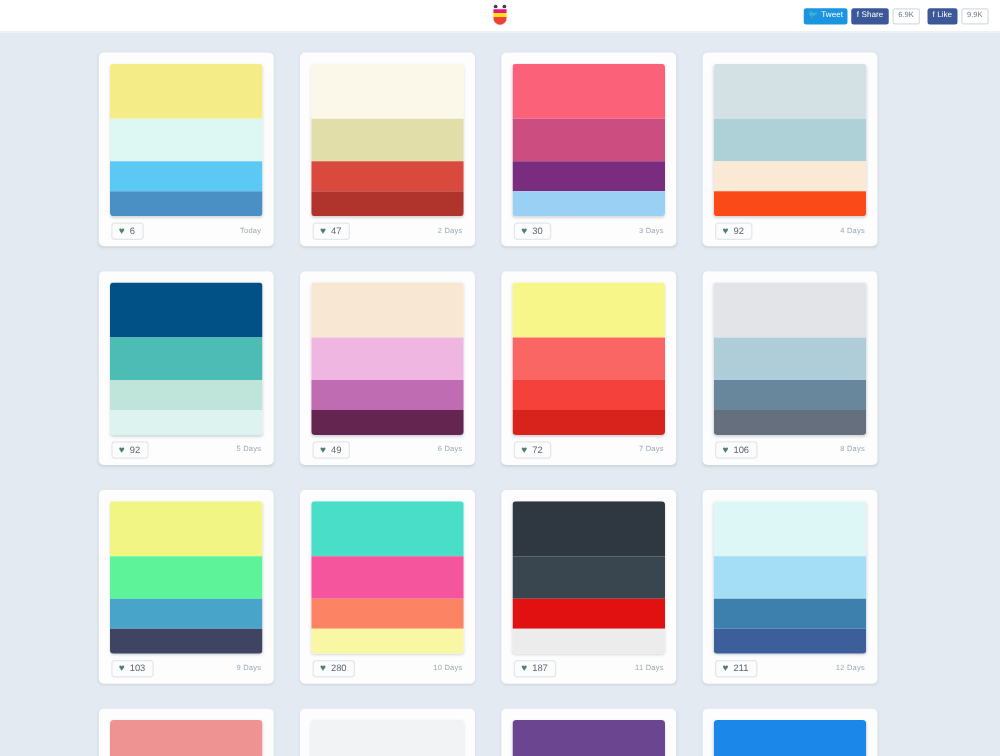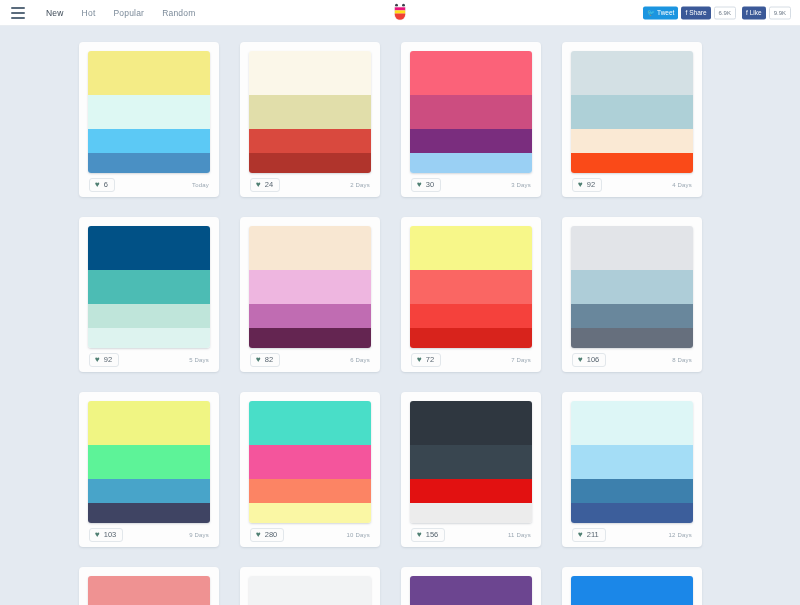--- a/index.html
+++ b/index.html
@@ -123,31 +123,20 @@
     cursor: pointer;
   }
   .heart { color: #4f7f72; font-size: 8px; line-height: 1; }
   .like-count { font-size: 7.5px; color: #57646f; line-height: 1; }
   .date { font-size: 6px; color: #9aa7b2; letter-spacing: .2px; }
 </style>
 </head>
 <body>
 
 <div class="header">
-  <div class="nav-left">
-    <div class="hamburger">
-      <span></span>
-      <span></span>
-      <span></span>
-    </div>
-    <a class="nav-link active" href="#">New</a>
-    <a class="nav-link" href="#">Hot</a>
-    <a class="nav-link" href="#">Popular</a>
-    <a class="nav-link" href="#">Random</a>
-  </div>
 
   <div class="logo">
     <svg width="20" height="20" viewBox="0 0 20 20" aria-hidden="true">
       <circle cx="6.5" cy="2.2" r="1.5" fill="#3a3f4a"></circle>
       <circle cx="13.5" cy="2.2" r="1.5" fill="#3a3f4a"></circle>
       <path d="M4 3.5 h12 v8 a6 6 0 0 1 -6 6 a6 6 0 0 1 -6 -6 z" fill="#f2f2f2"></path>
       <path d="M4.8 4.3 h10.4 v3.1 h-10.4 z" fill="#e8177e"></path>
       <path d="M4.8 7.4 h10.4 v3.2 h-10.4 z" fill="#ffe11a"></path>
       <path d="M4.8 10.6 h10.4 v1 a5.2 5.2 0 0 1 -5.2 5.2 a5.2 5.2 0 0 1 -5.2 -5.2 z" fill="#ef4136"></path>
     </svg>
@@ -191,21 +180,21 @@
       <div class="card">
         <div class="swatches">
           <div class="swatch" style="background: rgb(251, 247, 233); flex: 36 0 auto;"></div>
           <div class="swatch" style="background: rgb(225, 222, 170); flex: 28 0 auto;"></div>
           <div class="swatch" style="background: rgb(217, 73, 62); flex: 20 0 auto;"></div>
           <div class="swatch" style="background: rgb(176, 52, 44); flex: 16 0 auto;"></div>
         </div>
         <div class="card-footer">
           <div class="likes">
             <span class="heart">♥</span>
-            <span class="like-count">24</span>
+            <span class="like-count">47</span>
           </div>
           <span class="date">2 Days</span>
         </div>
       </div>
       <div class="card">
         <div class="swatches">
           <div class="swatch" style="background: rgb(251, 98, 121); flex: 36 0 auto;"></div>
           <div class="swatch" style="background: rgb(204, 77, 128); flex: 28 0 auto;"></div>
           <div class="swatch" style="background: rgb(122, 45, 126); flex: 20 0 auto;"></div>
           <div class="swatch" style="background: rgb(154, 208, 244); flex: 16 0 auto;"></div>
@@ -251,21 +240,21 @@
       <div class="card">
         <div class="swatches">
           <div class="swatch" style="background: rgb(248, 231, 210); flex: 36 0 auto;"></div>
           <div class="swatch" style="background: rgb(238, 182, 224); flex: 28 0 auto;"></div>
           <div class="swatch" style="background: rgb(192, 108, 178); flex: 20 0 auto;"></div>
           <div class="swatch" style="background: rgb(100, 37, 81); flex: 16 0 auto;"></div>
         </div>
         <div class="card-footer">
           <div class="likes">
             <span class="heart">♥</span>
-            <span class="like-count">82</span>
+            <span class="like-count">49</span>
           </div>
           <span class="date">6 Days</span>
         </div>
       </div>
       <div class="card">
         <div class="swatches">
           <div class="swatch" style="background: rgb(247, 247, 137); flex: 36 0 auto;"></div>
           <div class="swatch" style="background: rgb(250, 102, 99); flex: 28 0 auto;"></div>
           <div class="swatch" style="background: rgb(245, 65, 60); flex: 20 0 auto;"></div>
           <div class="swatch" style="background: rgb(216, 35, 28); flex: 16 0 auto;"></div>
@@ -326,21 +315,21 @@
       <div class="card">
         <div class="swatches">
           <div class="swatch" style="background: rgb(47, 55, 64); flex: 36 0 auto;"></div>
           <div class="swatch" style="background: rgb(57, 70, 80); flex: 28 0 auto;"></div>
           <div class="swatch" style="background: rgb(226, 17, 17); flex: 20 0 auto;"></div>
           <div class="swatch" style="background: rgb(236, 236, 236); flex: 16 0 auto;"></div>
         </div>
         <div class="card-footer">
           <div class="likes">
             <span class="heart">♥</span>
-            <span class="like-count">156</span>
+            <span class="like-count">187</span>
           </div>
           <span class="date">11 Days</span>
         </div>
       </div>
       <div class="card">
         <div class="swatches">
           <div class="swatch" style="background: rgb(221, 246, 246); flex: 36 0 auto;"></div>
           <div class="swatch" style="background: rgb(164, 221, 246); flex: 28 0 auto;"></div>
           <div class="swatch" style="background: rgb(61, 128, 173); flex: 20 0 auto;"></div>
           <div class="swatch" style="background: rgb(60, 94, 155); flex: 16 0 auto;"></div>

